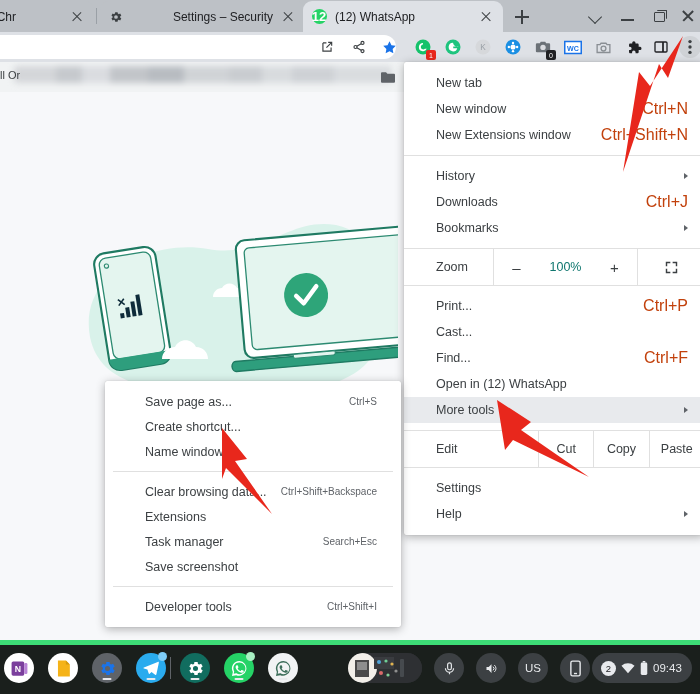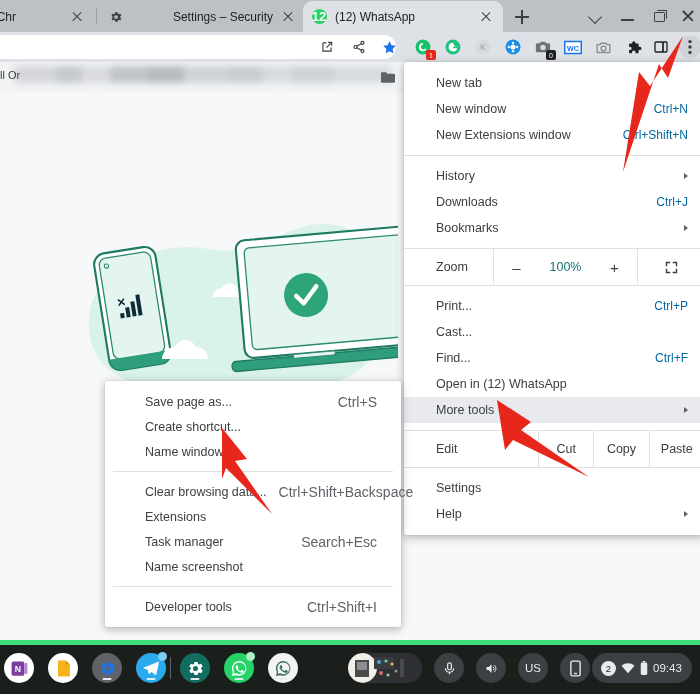--- a/index.html
+++ b/index.html
@@ -155,21 +155,21 @@
     box-shadow: 0 2px 10px rgba(0,0,0,.30), 0 0 1px rgba(0,0,0,.25);
     border-radius: 2px; z-index: 30;
   }
   #mainmenu { left: 404px; top: 62px; width: 300px; padding: 8px 0 8px 0; }
   .mi {
     position: relative; display: flex; align-items: center;
     height: 26px; padding: 0 16px 0 32px;
     font-size: 12.5px; color: #3c4043; cursor: pointer; white-space: nowrap;
   }
   .mi .lbl { flex: 1 1 auto; }
-  .mi .acc { color: #0369a1; font-size: 12px; margin-left: 12px; }
+  .mi .acc { color: #c2410c; font-size: 16px; margin-left: 12px; }
   .mi.hl { background: #e8eaed; }
   .mi .arrow {
     width: 0; height: 0; margin-left: 12px;
     border-left: 4.5px solid #5f6368;
     border-top: 3.5px solid transparent;
     border-bottom: 3.5px solid transparent;
   }
   .msep { height: 1px; background: #e0e0e0; margin: 7px 0; }
 
   .zoomrow {
@@ -204,21 +204,21 @@
   }
 
   
   #submenu { left: 105px; top: 381px; width: 296px; padding: 8px 8px; }
   .sm-mi {
     position: relative; display: flex; align-items: center;
     height: 25px; padding: 0 16px 0 32px;
     font-size: 12.5px; color: #3c4043; cursor: pointer; white-space: nowrap;
   }
   .sm-mi .lbl { flex: 1 1 auto; }
-  .sm-mi .acc { color: #5f6368; font-size: 14px; margin-left: 12px; }
+  .sm-mi .acc { color: #5f6368; font-size: 10px; margin-left: 12px; }
 
   
   .arrows { position: absolute; left: 0; top: 0; width: 700px; height: 694px;
             pointer-events: none; z-index: 60; }
 
   
   .shelf {
     position: absolute; left: 0; top: 640px; width: 700px; height: 54px;
     background: #1a1f1c;
   }
@@ -551,21 +551,21 @@
       </div>
       <div class="sm-mi">
         <span class="lbl">Extensions</span>
         <span class="acc"></span>
       </div>
       <div class="sm-mi">
         <span class="lbl">Task manager</span>
         <span class="acc">Search+Esc</span>
       </div>
       <div class="sm-mi">
-        <span class="lbl">Name screenshot</span>
+        <span class="lbl">Save screenshot</span>
         <span class="acc"></span>
       </div>
     </div>
 
     <div class="msep"></div>
 
     <div>
       <div class="sm-mi">
         <span class="lbl">Developer tools</span>
         <span class="acc">Ctrl+Shift+I</span>

